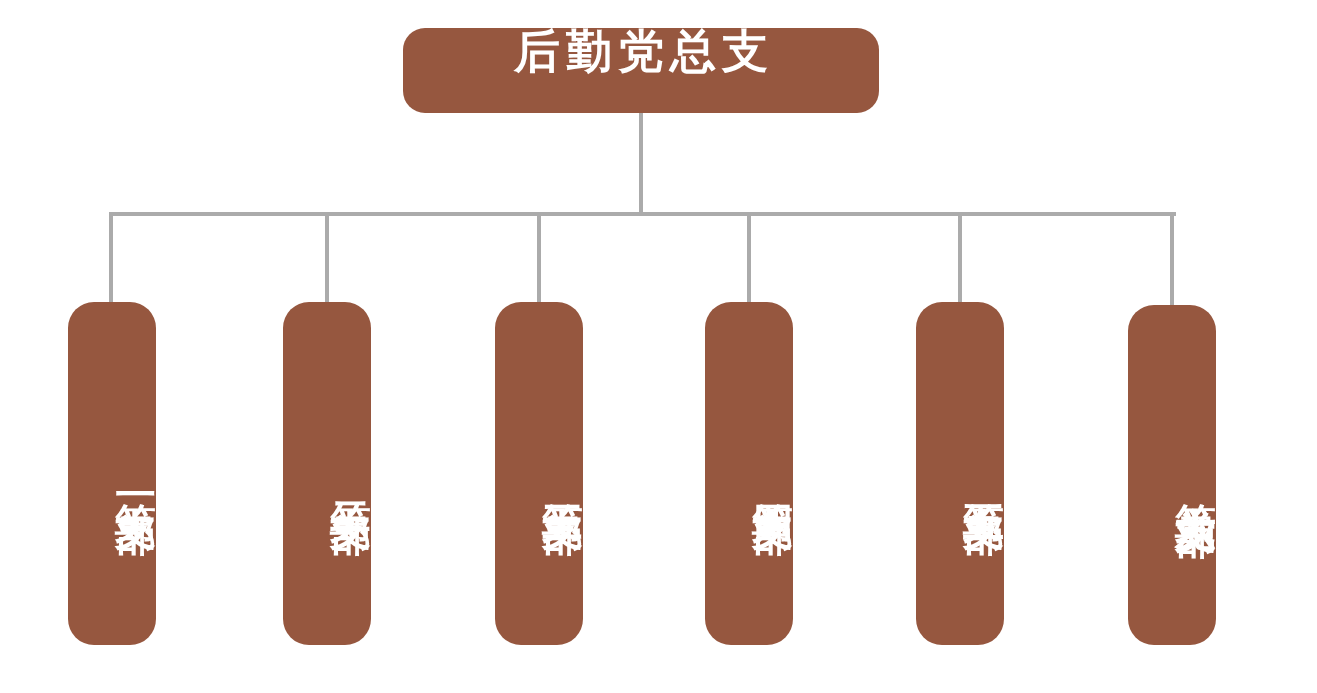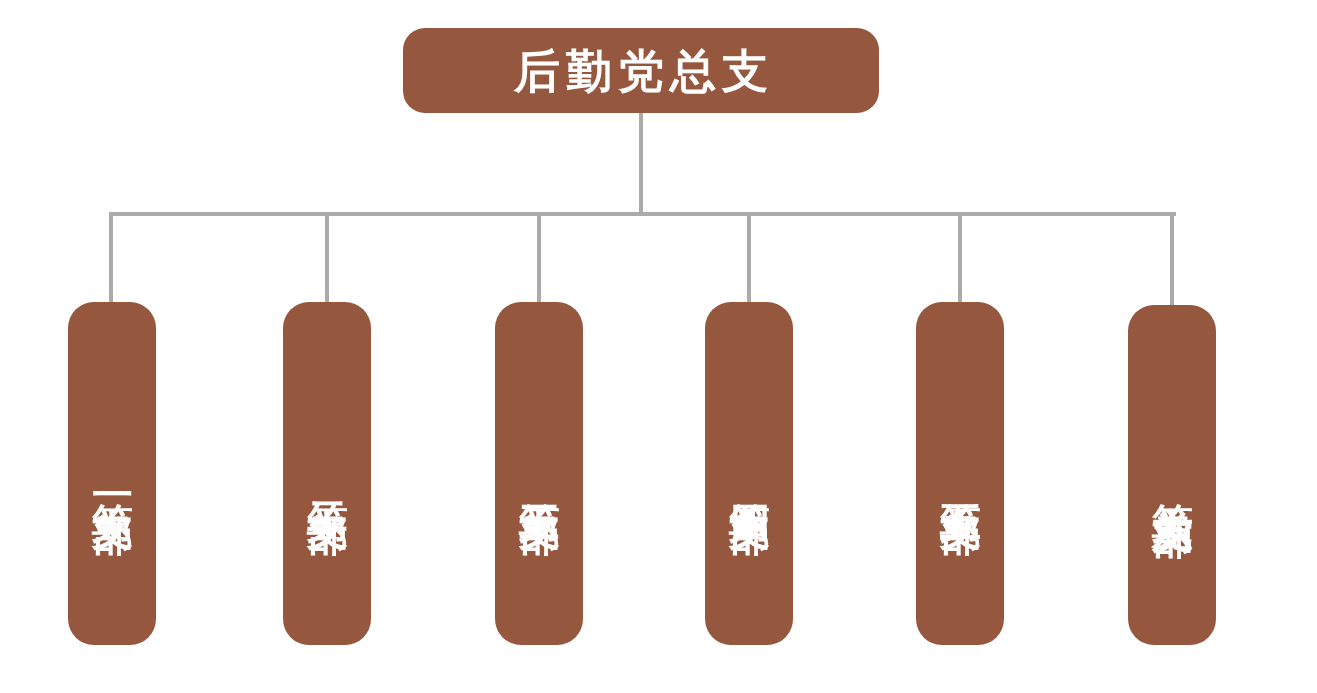--- a/index.html
+++ b/index.html
@@ -26,21 +26,21 @@
   }
   .connector-v { width: 4px; }
   .connector-h { height: 4px; }
 
   
   .node {
     position: absolute;
     background: #96573f;
     color: #ffffff;
     display: flex;
-    align-items: center;
+    align-items: flex-start;
     justify-content: center;
     box-sizing: border-box;
   }
 
   .node-root {
     border-radius: 22px;
     font-size: 46px;
     font-weight: bold;
     letter-spacing: 6px;
     line-height: 1;

